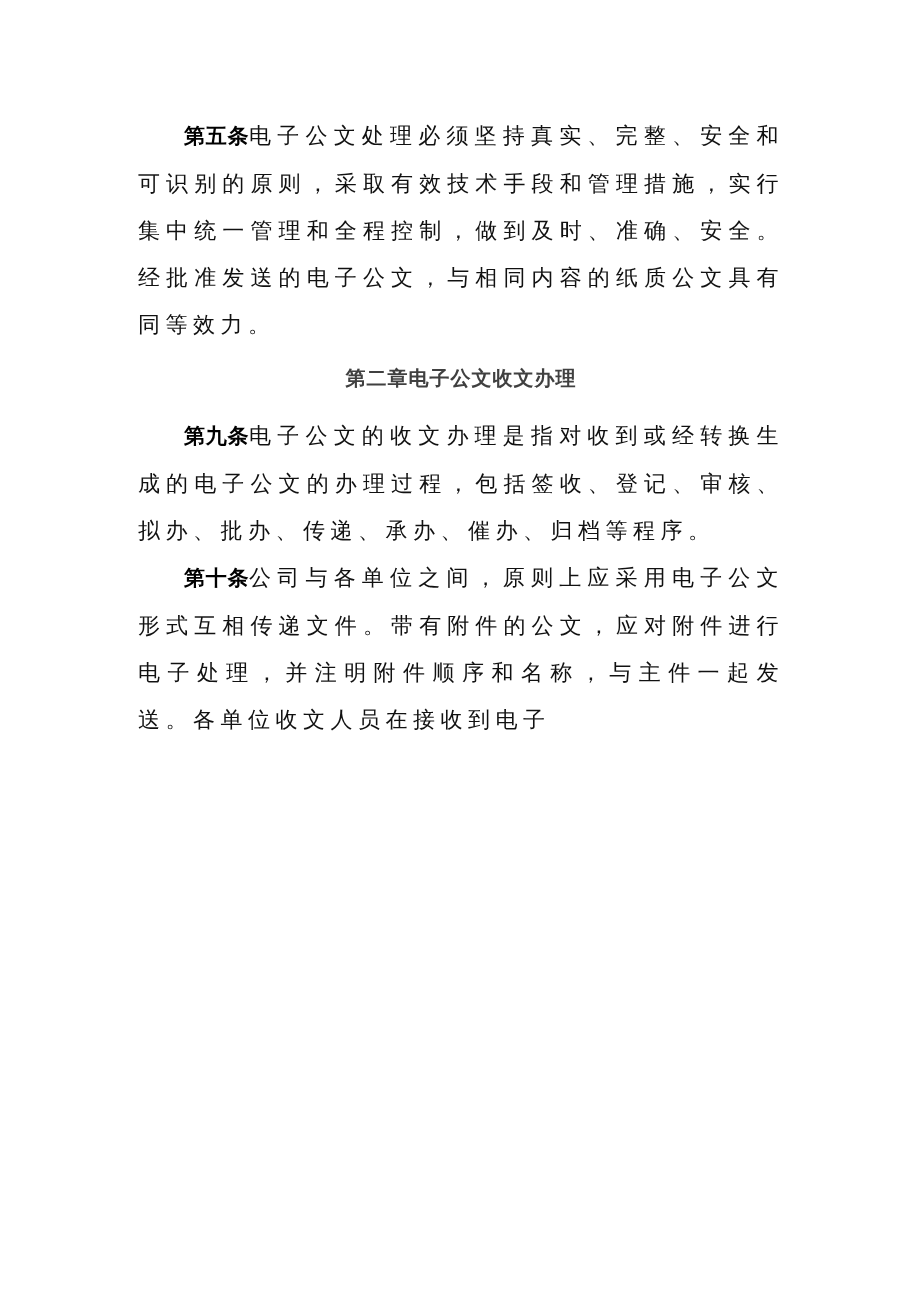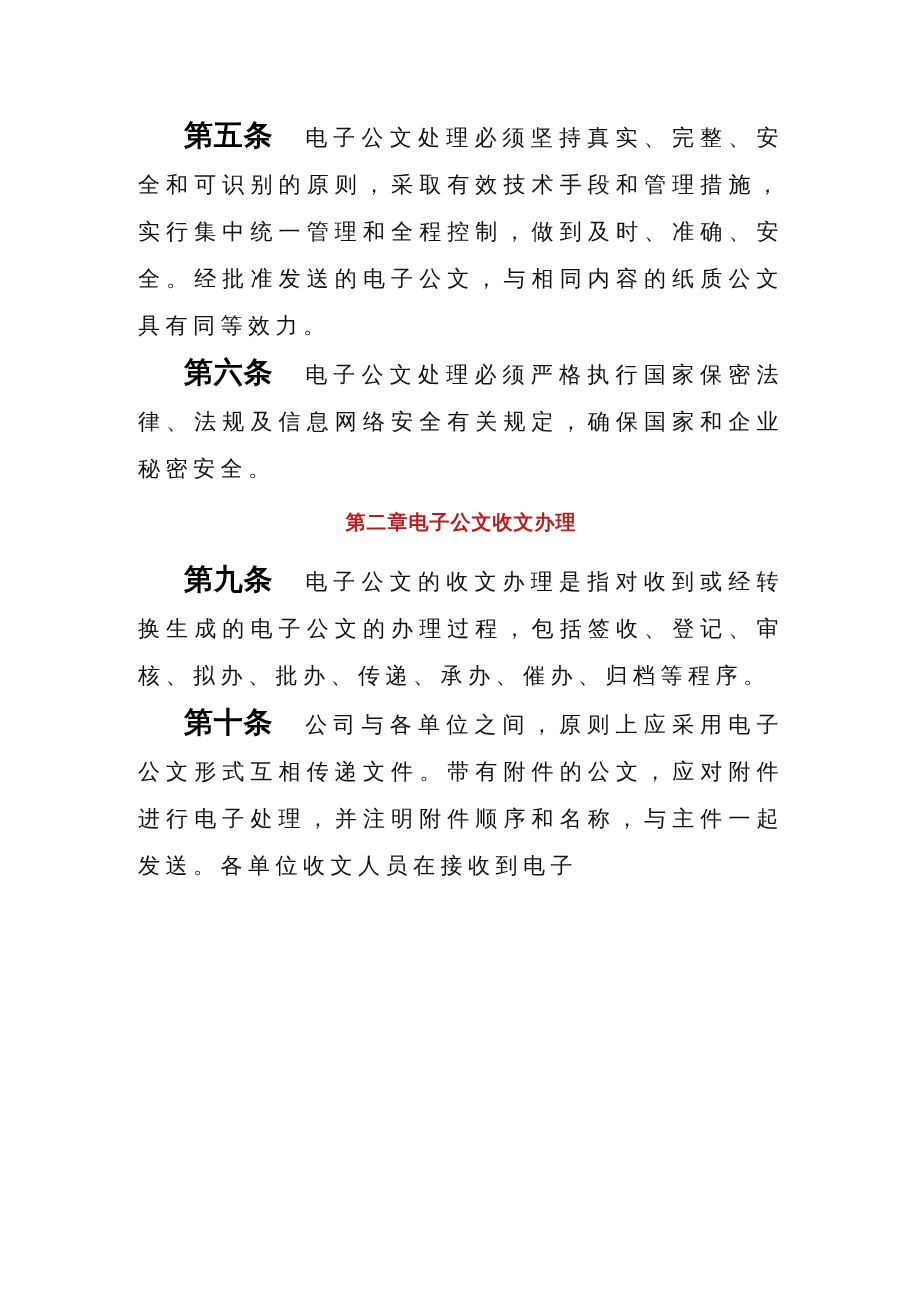--- a/index.html
+++ b/index.html
@@ -29,45 +29,43 @@
       text-align: justify;
       letter-spacing: 5.5px;
     }
     .para + .para {
       margin-top: 0px;
     }
     .art-head {
       font-family: "DejaVu Sans", "Liberation Sans", sans-serif;
       font-weight: bold;
       letter-spacing: 0px;
-      font-size: 29px;
+      font-size: 21px;
       color: #000000;
     }
     .art-body {
       font-weight: normal;
-      margin-left: 32px;
     }
     .chapter {
       margin: 10px 0 14px 0;
       text-align: center;
       font-size: 20px;
       line-height: 40px;
       letter-spacing: 1px;
       text-indent: 0;
-      color: #b91c1c;
+      color: #404040;
     }
   </style>
 </head>
 <body>
 
 <div class="page">
 
   <p class="para"><span class="art-head">第五条</span><span class="art-body">电子公文处理必须坚持真实、完整、安全和可识别的原则，采取有效技术手段和管理措施，实行集中统一管理和全程控制，做到及时、准确、安全。经批准发送的电子公文，与相同内容的纸质公文具有同等效力。</span></p>
 
-  <p class="para"><span class="art-head">第六条</span><span class="art-body">电子公文处理必须严格执行国家保密法律、法规及信息网络安全有关规定，确保国家和企业秘密安全。</span></p>
 
 
 
   <h2 class="chapter">第二章电子公文收文办理</h2>
 
   <p class="para"><span class="art-head">第九条</span><span class="art-body">电子公文的收文办理是指对收到或经转换生成的电子公文的办理过程，包括签收、登记、审核、拟办、批办、传递、承办、催办、归档等程序。</span></p>
 
   <p class="para"><span class="art-head">第十条</span><span class="art-body">公司与各单位之间，原则上应采用电子公文形式互相传递文件。带有附件的公文，应对附件进行电子处理，并注明附件顺序和名称，与主件一起发送。各单位收文人员在接收到电子</span></p>
 
 </div>

